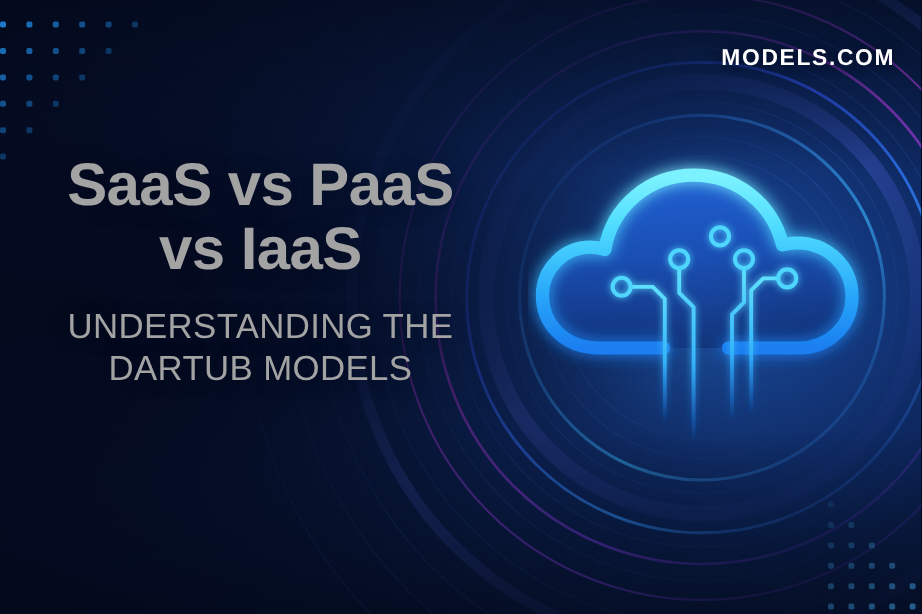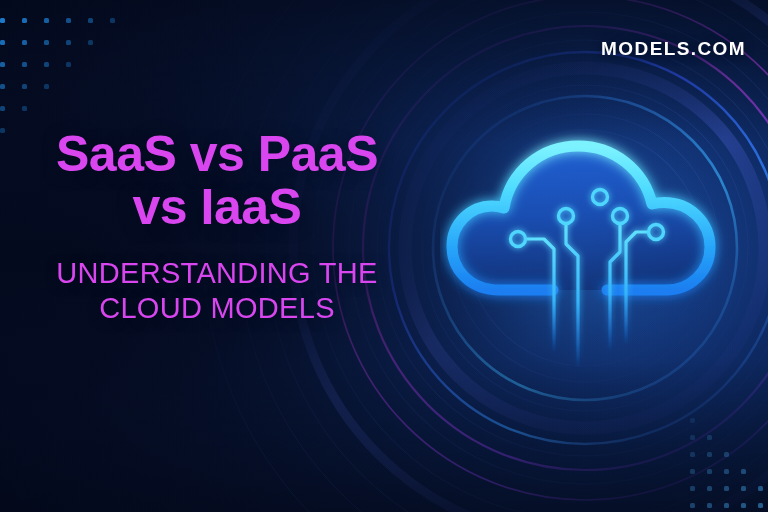--- a/index.html
+++ b/index.html
@@ -73,21 +73,21 @@
   }
   .cloud-svg { display: block; width: 290px; height: 250px; }
 
   
   .text-col {
     position: absolute;
     left: 0px;
     top: 128px;
     width: 434px;
     text-align: center;
-    color: #d946ef;
+    color: #a3a3a3;
   }
   .headline {
     font-size: 50px;
     line-height: 1.06;
     font-weight: 700;
     letter-spacing: -0.5px;
     margin: 0;
     text-shadow: 0 2px 16px rgba(3,9,28,0.55);
     white-space: pre-line;
   }
@@ -311,18 +311,18 @@
         <circle cx="180" cy="96" r="7.5"></circle>
         <circle cx="216" cy="112" r="7.5"></circle>
       </g>
     </svg>
   </div>
 
   <div class="text-col">
     <h1 class="headline">SaaS vs PaaS
 vs IaaS</h1>
     <p class="subhead">UNDERSTANDING THE
-CLOUD MODELS</p>
+DARTUB MODELS</p>
   </div>
 
   <div class="logo">MODELS.COM</div>
 
 </div>
 
 </body></html>

